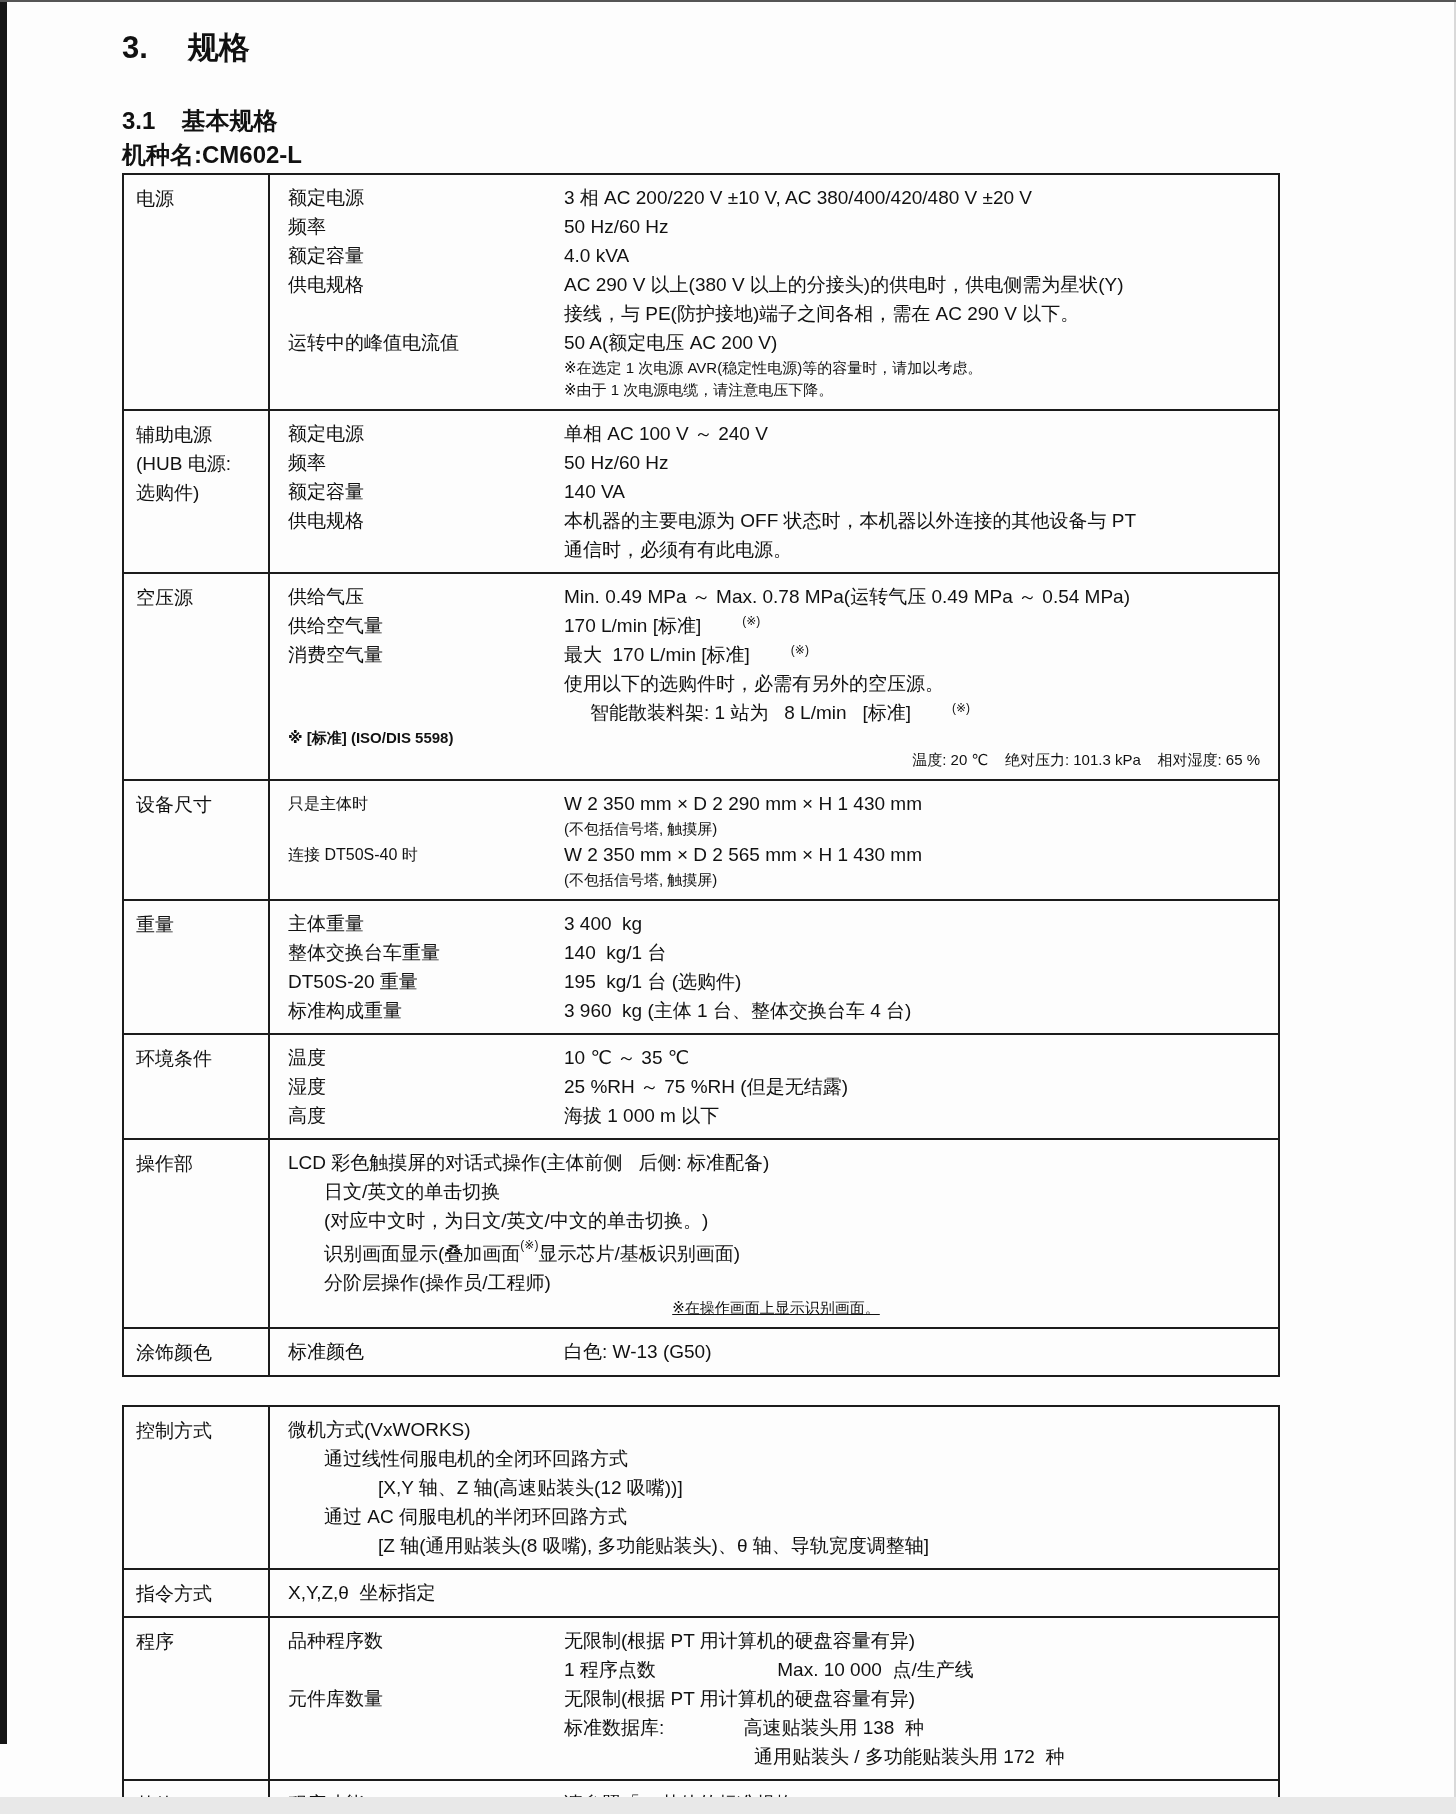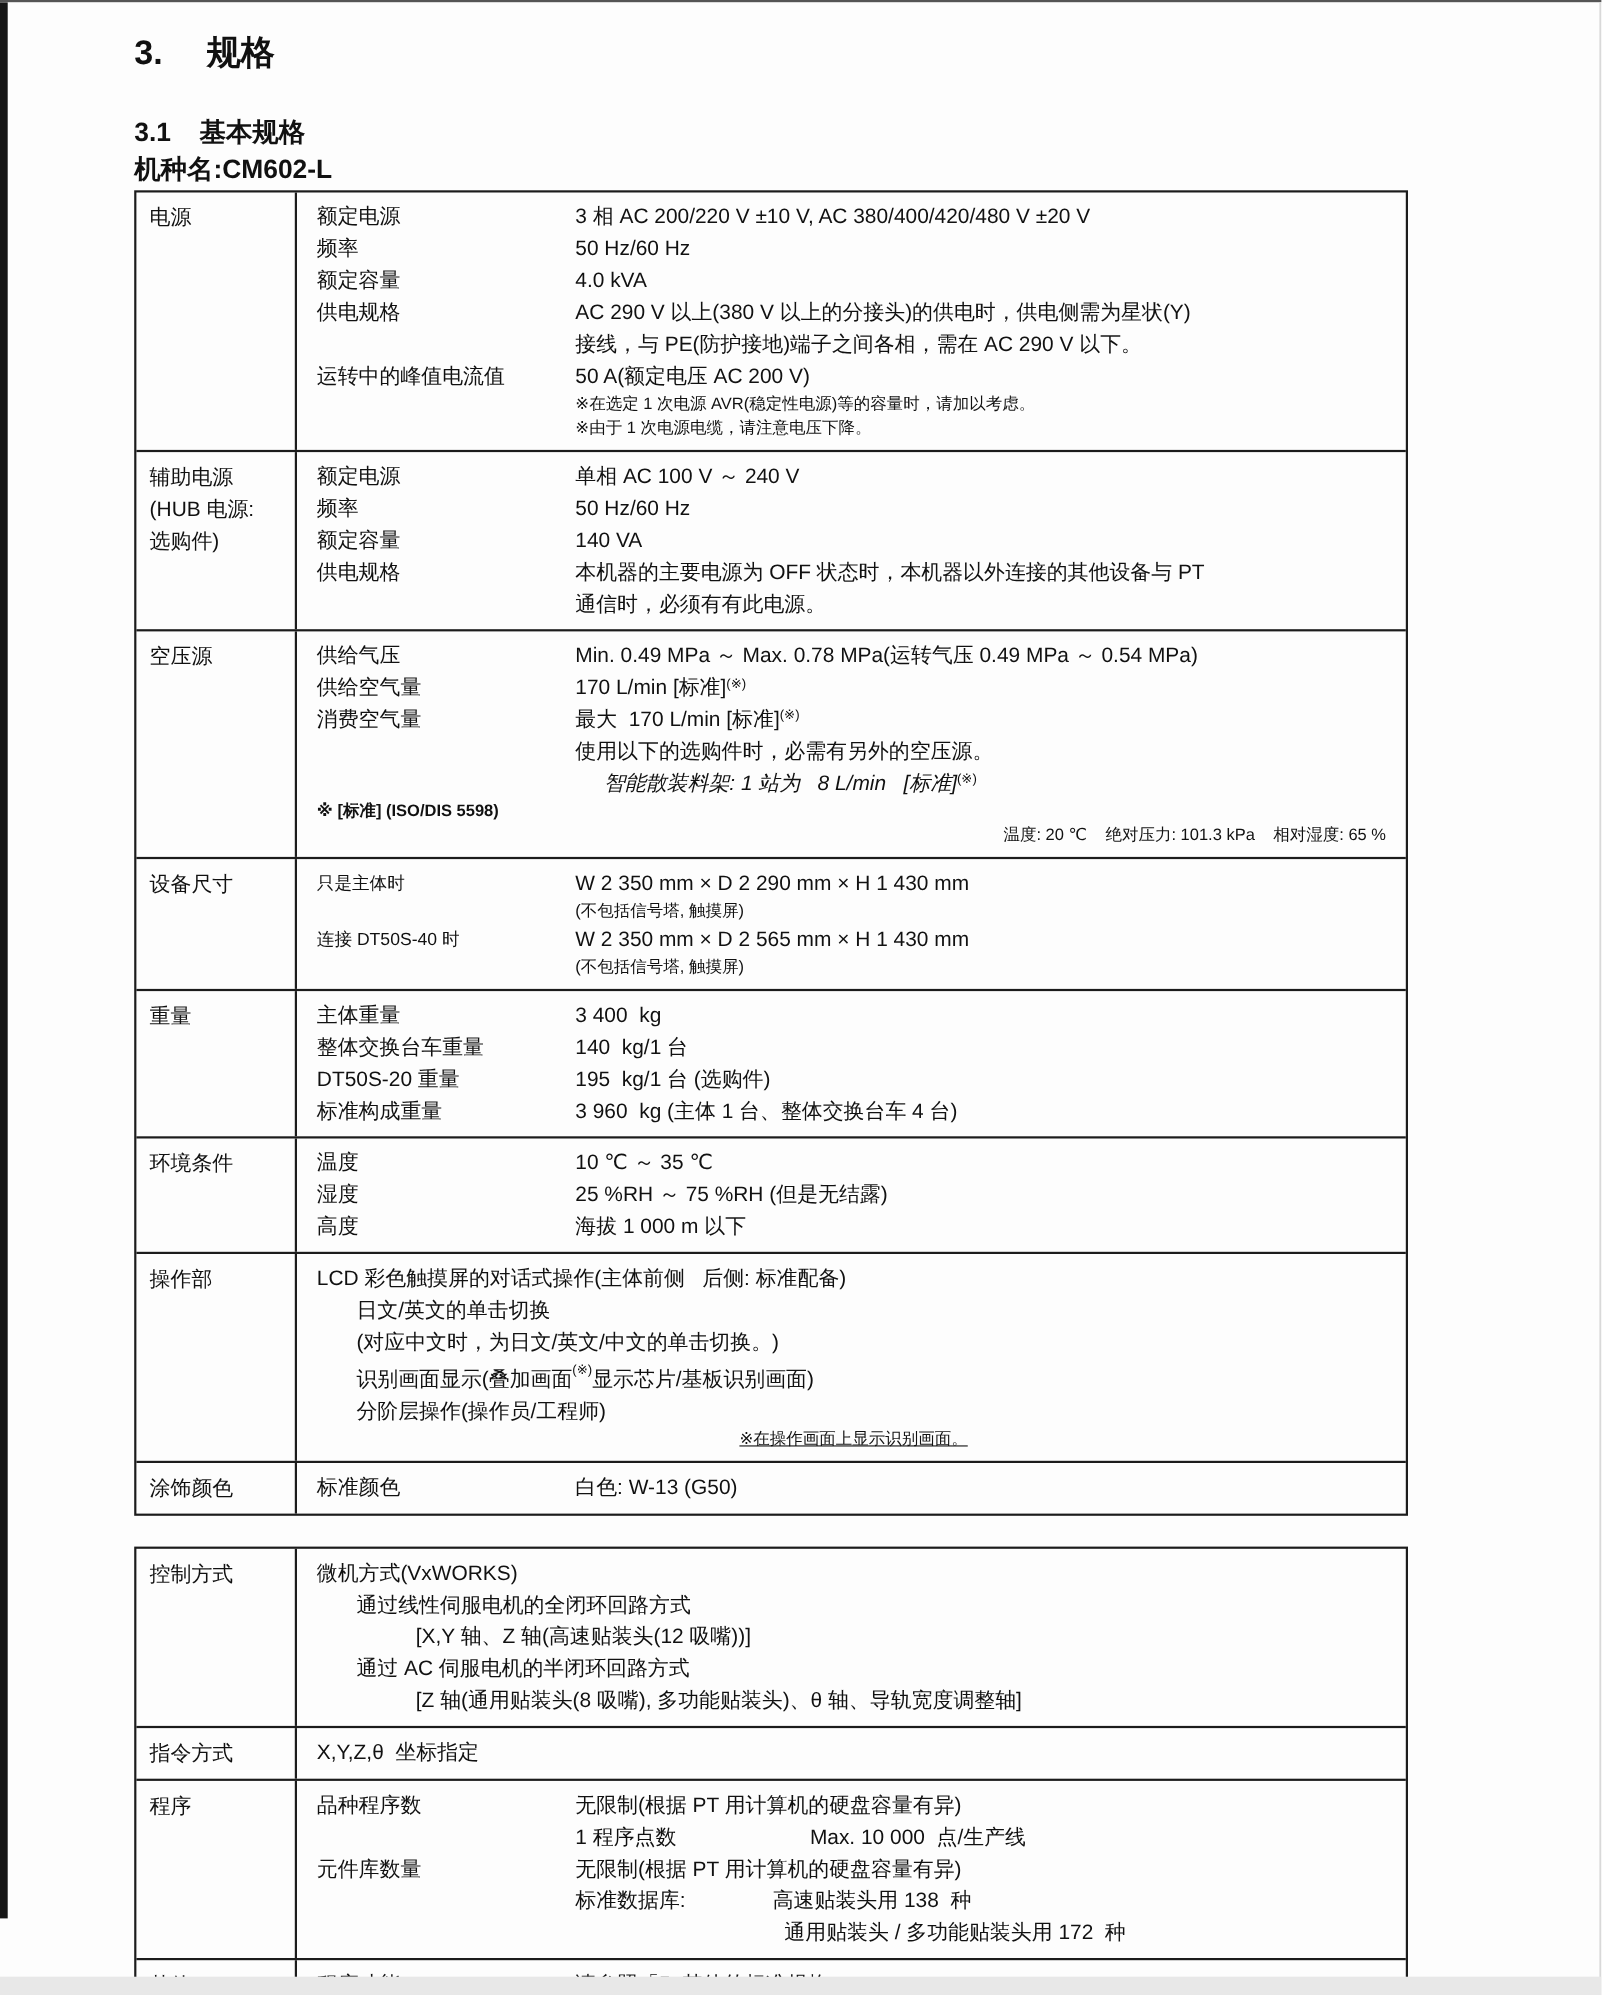--- a/index.html
+++ b/index.html
@@ -37,26 +37,26 @@
   .cat{
     width:146px;flex-shrink:0;
     border-right:2px solid #1c1c1c;
     padding:9px 6px 8px 12px;
     font-size:19px;line-height:29px;
     white-space:pre-line;
     box-sizing:border-box;
   }
   .cbody{flex:1;padding:8px 10px 8px 18px;box-sizing:border-box;min-width:0;}
 
-  .line{display:flex;font-size:19px;line-height:29px;}
+  .line{display:flex;font-size:19px;line-height:29px;gap:41px;}
   .lbl{width:235px;flex-shrink:0;white-space:pre-wrap;}
   .val{white-space:pre-wrap;}
   .line.small{font-size:15px;line-height:22px;}
   .line.lblsm .lbl{font-size:16px;}
-  .line.insm .val{padding-left:26px;font-style:italic;}
+  .line.insm .val{padding-left:26px;}
 
   .mline{font-size:19px;line-height:29px;white-space:pre-wrap;}
   .mline.small{font-size:15px;line-height:22px;}
   .mline.ind{padding-left:36px;}
   .mline.ind1{padding-left:36px;}
   .mline.ind2{padding-left:90px;}
   .mline.iso{text-align:left;padding-right:235px;font-weight:bold;}
   .mline.temp{text-align:right;padding-right:8px;}
   .mline.note-r{text-align:center;padding-right:4px;text-decoration:underline;}
 

